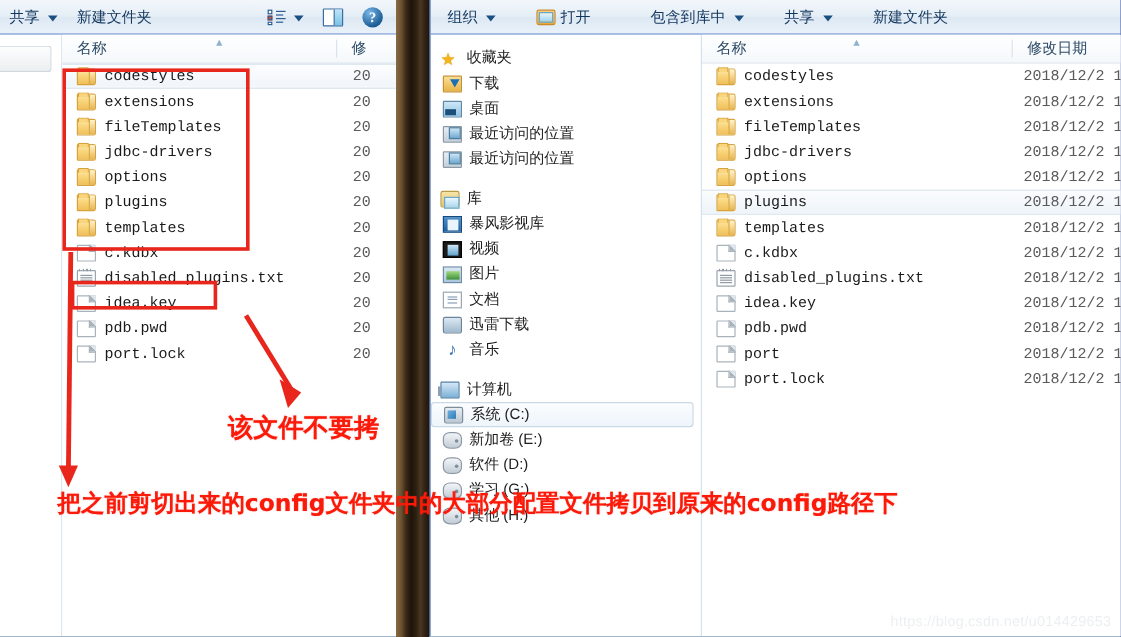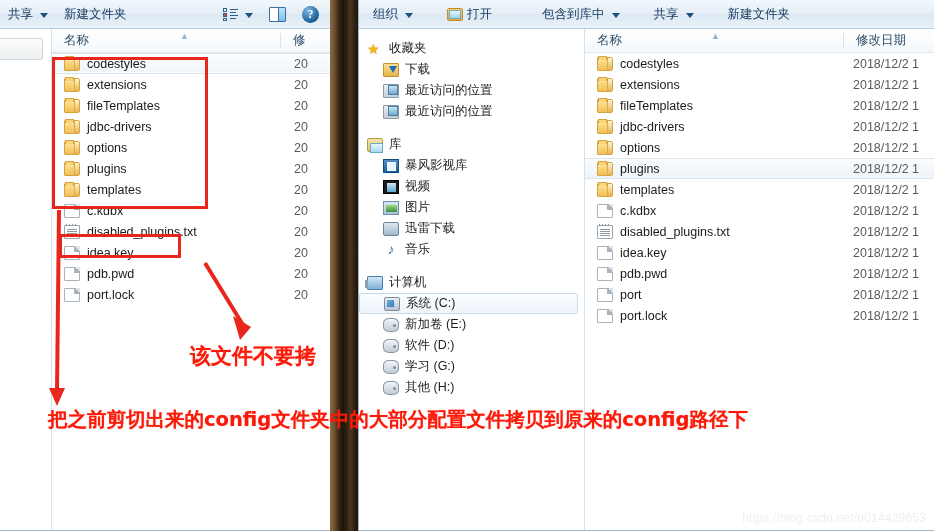--- a/index.html
+++ b/index.html
@@ -82,33 +82,33 @@
      background:linear-gradient(180deg,#e9f6fd,#9fd3ef);border:1px solid #6aa9cc;}
 
   
   .win-body{display:flex; height:calc(531px - 29px); background:#fff;}
   .nav-pane{
     background:#fff; border-right:1px solid #d4e2ee; overflow:hidden;
     padding-top:9px;
   }
   #left-window .nav-pane{width:52px;}
   #right-window .nav-pane{width:226px;}
-  .list-pane{flex:1; overflow:hidden; position:relative; background:#fff;}
+  .list-pane{flex:1; overflow:hidden; position:relative; background:#fff;font-family:Liberation Mono, monospace;}
 
   
   .nav-tile{
     width:45px;height:22px;margin:0 0 0 -2px;
     background:linear-gradient(180deg,#fdfdfd,#eceff1);
     border:1px solid #cfd8dd;border-left:none;border-radius:0 3px 3px 0;
   }
   .nav-row{
     display:flex;align-items:center;gap:6px;height:21px;
     padding-left:8px;font-size:12.5px;color:#1d1d1d;white-space:nowrap;cursor:default;
   }
-  .nav-row.child{padding-left:24px;}
+  .nav-row.child{padding-left:10px;}
   .nav-row.head{font-weight:normal;}
   .nav-row.selected{
     background:linear-gradient(180deg,#fbfdff,#eef5fb);
     border:1px solid #cbd9e6;border-radius:3px;
     margin-right:6px;height:21px;
   }
   .nav-gap{height:12px;}
 
   
   .ic{width:16px;height:14px;display:inline-block;position:relative;flex:none;}
@@ -396,20 +396,24 @@
     <div class="nav-pane" id="right-nav">
         <div class="nav-row head">
           <span class="ic ic-star">★</span>
           <span>收藏夹</span>
         </div>
         <div class="nav-row child">
           <span class="ic ic-dl"></span>
           <span>下载</span>
         </div>
         <div class="nav-row child">
+          <span class="ic ic-desk"></span>
+          <span>桌面</span>
+        </div>
+        <div class="nav-row child">
           <span class="ic ic-recent"></span>
           <span>最近访问的位置</span>
         </div>
         <div class="nav-row child">
           <span class="ic ic-recent"></span>
           <span>最近访问的位置</span>
         </div>
         <div class="nav-gap"></div>
         <div class="nav-row head">
           <span class="ic ic-lib"></span>
@@ -419,20 +423,24 @@
           <span class="ic ic-baofeng"></span>
           <span>暴风影视库</span>
         </div>
         <div class="nav-row child">
           <span class="ic ic-video"></span>
           <span>视频</span>
         </div>
         <div class="nav-row child">
           <span class="ic ic-pic"></span>
           <span>图片</span>
+        </div>
+        <div class="nav-row child">
+          <span class="ic ic-doc"></span>
+          <span>文档</span>
         </div>
         <div class="nav-row child">
           <span class="ic ic-xunlei"></span>
           <span>迅雷下载</span>
         </div>
         <div class="nav-row child">
           <span class="ic ic-music">♪</span>
           <span>音乐</span>
         </div>
         <div class="nav-gap"></div>

